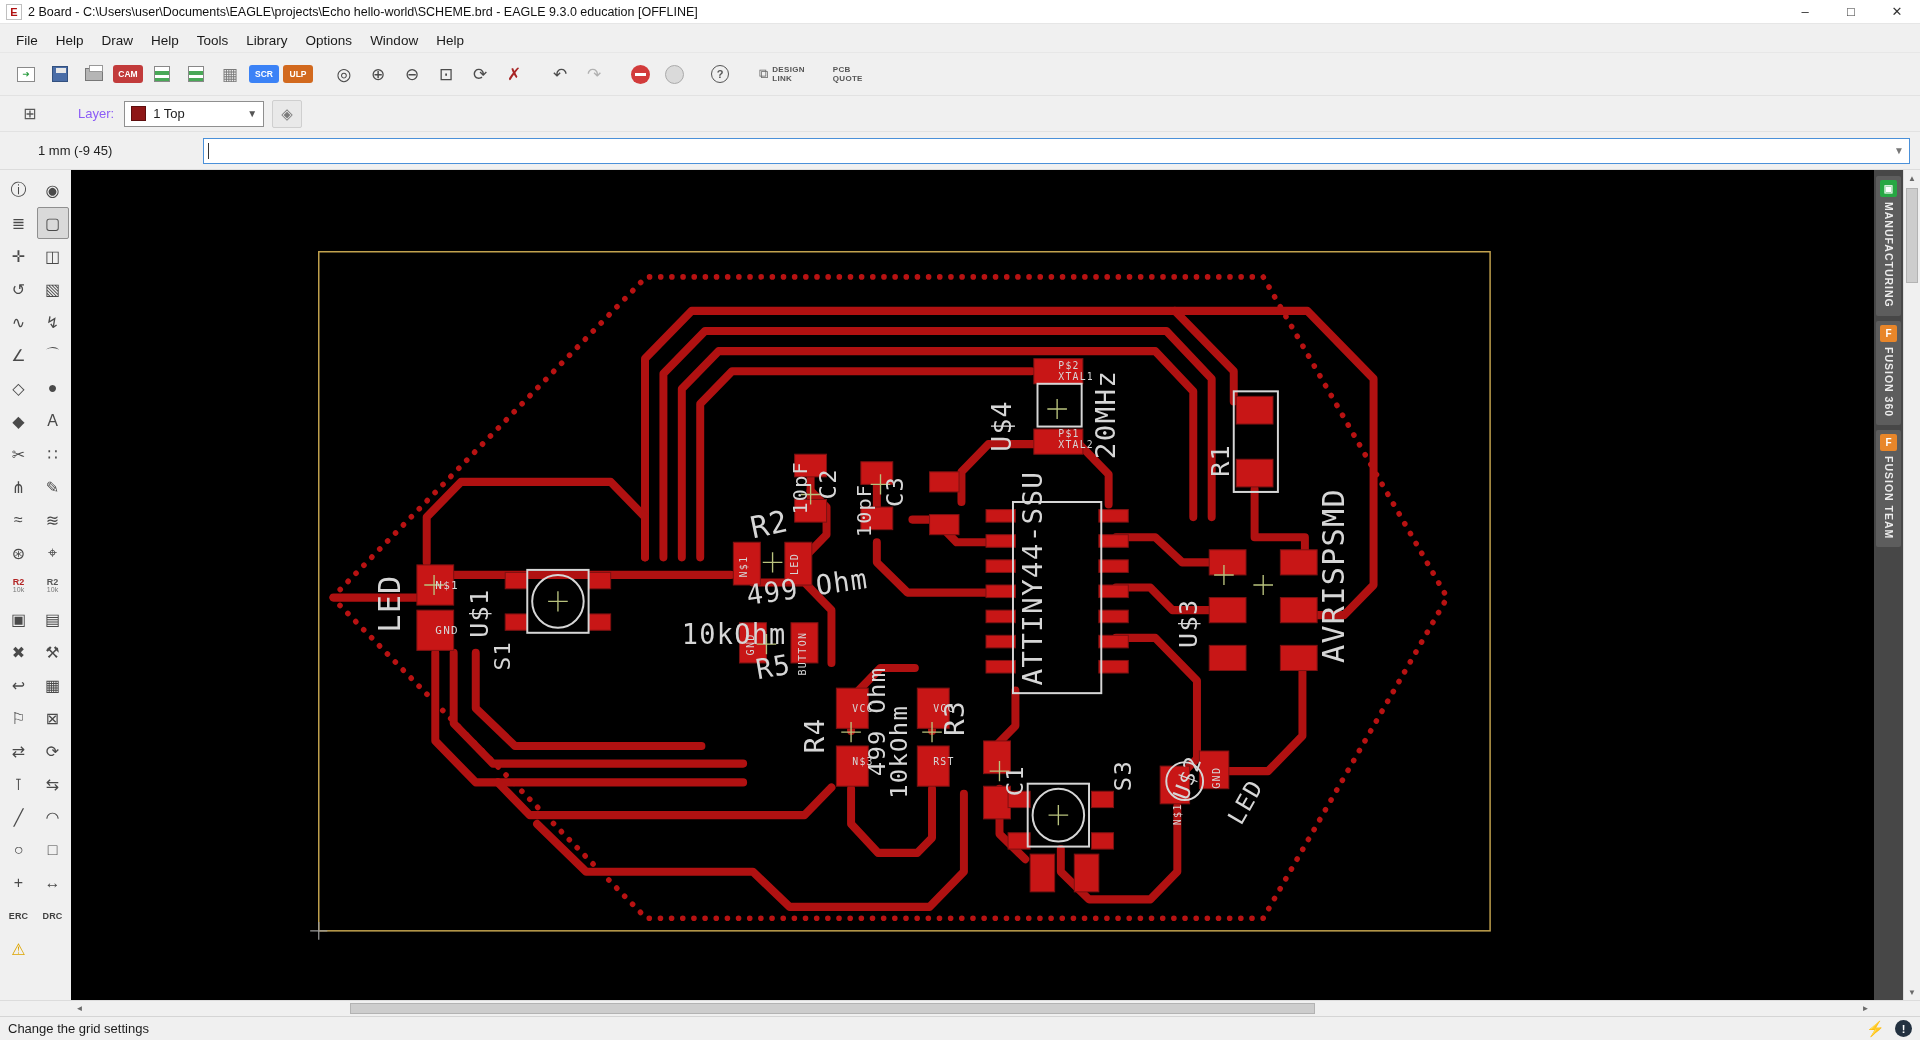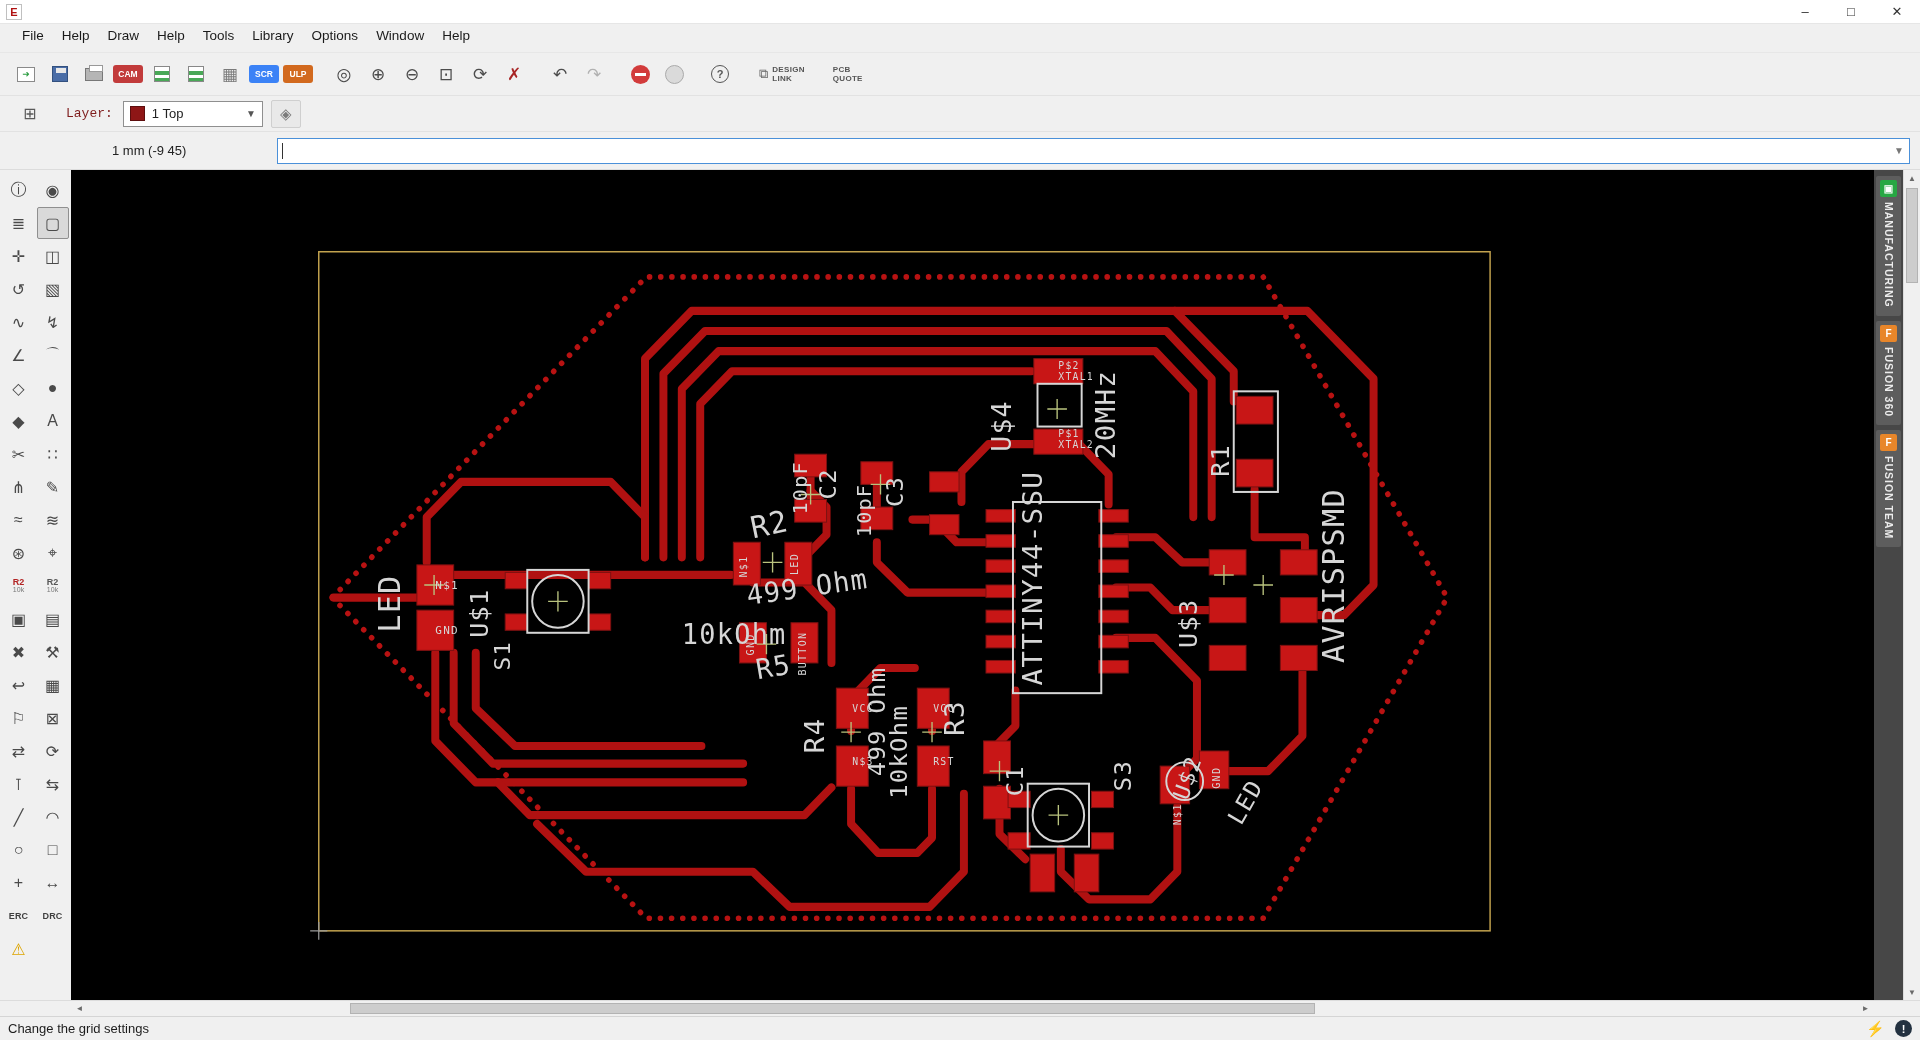--- a/index.html
+++ b/index.html
@@ -9,21 +9,21 @@
   
   .titlebar { height:24px; background:#ffffff; display:flex; align-items:center; border-bottom:1px solid #e6e6e6; }
   .app-icon { width:16px; height:16px; margin:0 6px 0 6px; background:#fff; border:1px solid #c0c0c0;
               color:#b01212; font-weight:bold; font-size:11px; line-height:14px; text-align:center; }
   .title-text { font-size:12.5px; color:#111; white-space:nowrap; }
   .win-controls { margin-left:auto; display:flex; height:100%; }
   .win-btn { width:46px; height:100%; display:flex; align-items:center; justify-content:center;
              font-size:13px; color:#333; cursor:default; }
 
   
-  .menubar { height:28px; background:#f0f0f0; display:flex; align-items:flex-start; padding-left:13px; }
+  .menubar { height:28px; background:#f0f0f0; display:flex; align-items:flex-end; padding-left:7px; }
   .menu-item { padding:4px 9px; font-size:13.5px; color:#1a1a1a; }
 
   
   .toolbar { height:44px; background:#f0f0f0; display:flex; align-items:center; padding-left:10px;
              border-top:1px solid #e7e7e7; border-bottom:1px solid #e2e2e2; }
   .tb-btn { width:32px; height:32px; display:flex; align-items:center; justify-content:center;
             border:1px solid transparent; border-radius:2px; margin-right:2px; }
   .tb-btn.disabled { opacity:.38; }
   .tb-btn .glyph { font-size:17px; color:#4c4c4c; }
   .tb-sep { width:12px; height:28px; }
@@ -43,32 +43,32 @@
   .art-help { width:18px; height:18px; border-radius:50%; border:1.5px solid #555; color:#555;
               font-size:11px; font-weight:bold; display:flex; align-items:center; justify-content:center; }
   .tb-link { display:flex; align-items:center; margin-left:14px; padding:3px 6px; border:1px solid transparent; }
   .tb-link .lk-icon { font-size:13px; color:#666; margin-right:4px; }
   .tb-link .lk-text { font-size:8px; font-weight:bold; color:#555; line-height:9px; letter-spacing:.3px; }
 
   
   .layerbar { height:36px; background:#f0f0f0; display:flex; align-items:center; border-bottom:1px solid #e2e2e2; }
   .grid-btn { width:28px; height:28px; margin-left:16px; display:flex; align-items:center; justify-content:center;
               color:#5a5a5a; font-size:16px; border:1px solid transparent; }
-  .layer-label { margin-left:22px; font-size:13px; color:#7f1d1d;font-family:Liberation Mono, monospace; }
+  .layer-label { margin-left:34px; font-size:13px; color:#8b5cf6; }
   .layer-select { margin-left:10px; width:140px; height:26px; background:#fff; border:1px solid #8f8f8f;
                   display:flex; align-items:center; padding:0 6px; }
   .layer-swatch { width:15px; height:15px; background:#8e1616; border:1px solid #5d0e0e; margin-right:7px; }
   .layer-name { flex:1; font-size:13px; }
   .layer-arrow { color:#555; font-size:10px; }
   .tag-btn { width:30px; height:28px; margin-left:8px; display:flex; align-items:center; justify-content:center;
              color:#7b7b7b; font-size:15px; border:1px solid #cfcfcf; background:#e9e9e9; border-radius:2px; }
 
   
   .cmdbar { height:38px; background:#f0f0f0; display:flex; align-items:center; border-bottom:1px solid #dcdcdc; }
-  .cmd-coords { margin-left:112px; width:165px; font-size:13px; color:#222; }
+  .cmd-coords { margin-left:38px; width:165px; font-size:13px; color:#222; }
   .cmd-input-wrap { flex:1; height:26px; margin-right:10px; position:relative; background:#fff;
                     border:1px solid #4a90d9; display:flex; align-items:center; }
   .cmd-input { flex:1; height:100%; border:none; outline:none; padding-left:4px; font-size:13px;
                font-family:"Liberation Sans", sans-serif; background:transparent; }
   .cmd-caret { position:absolute; left:4px; top:4px; width:1px; height:16px; background:#333; }
   .cmd-arrow { color:#777; font-size:10px; padding-right:5px; }
 
   
   .main { height:830px; display:flex; }
   .sidebar { width:71px; background:#f0f0f0; padding-top:4px; display:grid;
@@ -110,20 +110,21 @@
   .status-icons { margin-left:auto; display:flex; align-items:center; margin-right:8px; }
   .bolt-icon { color:#2fae4a; font-size:15px; margin-right:10px; }
   .alert-icon { width:17px; height:17px; border-radius:50%; background:#233140; color:#fff; font-size:11px;
                 font-weight:bold; display:flex; align-items:center; justify-content:center; }
 </style>
 </head>
 <body>
 
 <div class="titlebar">
   <div class="app-icon">E</div>
+  <div class="title-text">2 Board - C:\Users\user\Documents\EAGLE\projects\Echo hello-world\SCHEME.brd - EAGLE 9.3.0 education [OFFLINE]</div>
   <div class="win-controls">
     <div class="win-btn">–</div>
     <div class="win-btn">□</div>
     <div class="win-btn">✕</div>
   </div>
 </div>
 
 <div class="menubar" id="menubar">
     <span class="menu-item">File</span>
     <span class="menu-item">Help</span>

